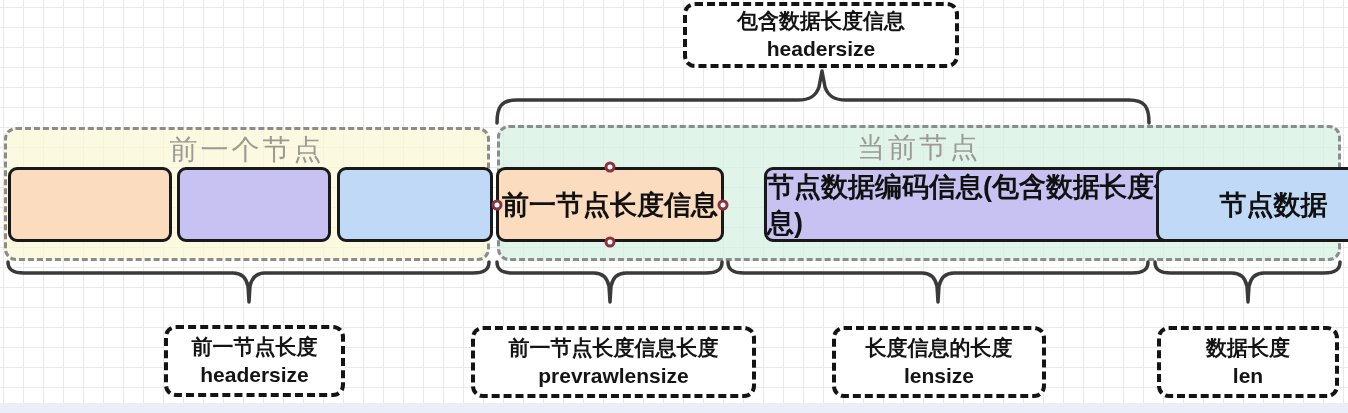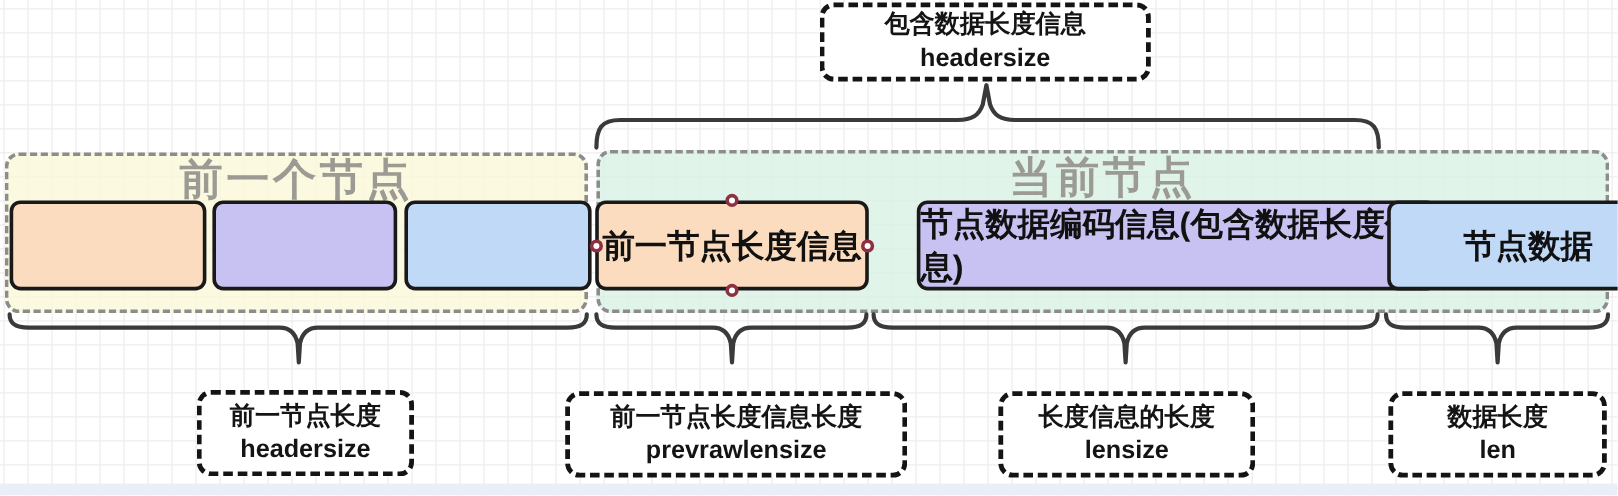--- a/index.html
+++ b/index.html
@@ -27,21 +27,21 @@
 
   
   .region{
     border:3px dashed #8c8c8c;
     border-radius:12px;
     z-index:1;
     text-align:center;
   }
   .region-label{
     display:block;margin-top:1px;
-    font-size:36px;line-height:38px;font-weight:bold;
+    font-size:28px;line-height:38px;font-weight:normal;
     color:#9b9b94;letter-spacing:3px;
   }
   #region-prev{left:4px;top:127px;width:486px;height:134px;background:rgba(250,247,210,0.72);}
   #region-curr{left:497px;top:125px;width:844px;height:136px;background:rgba(213,240,225,0.72);}
 
   
   .cell{
     top:167px;height:75px;
     border:3px solid #191919;border-radius:9px;
     display:flex;align-items:center;justify-content:center;

